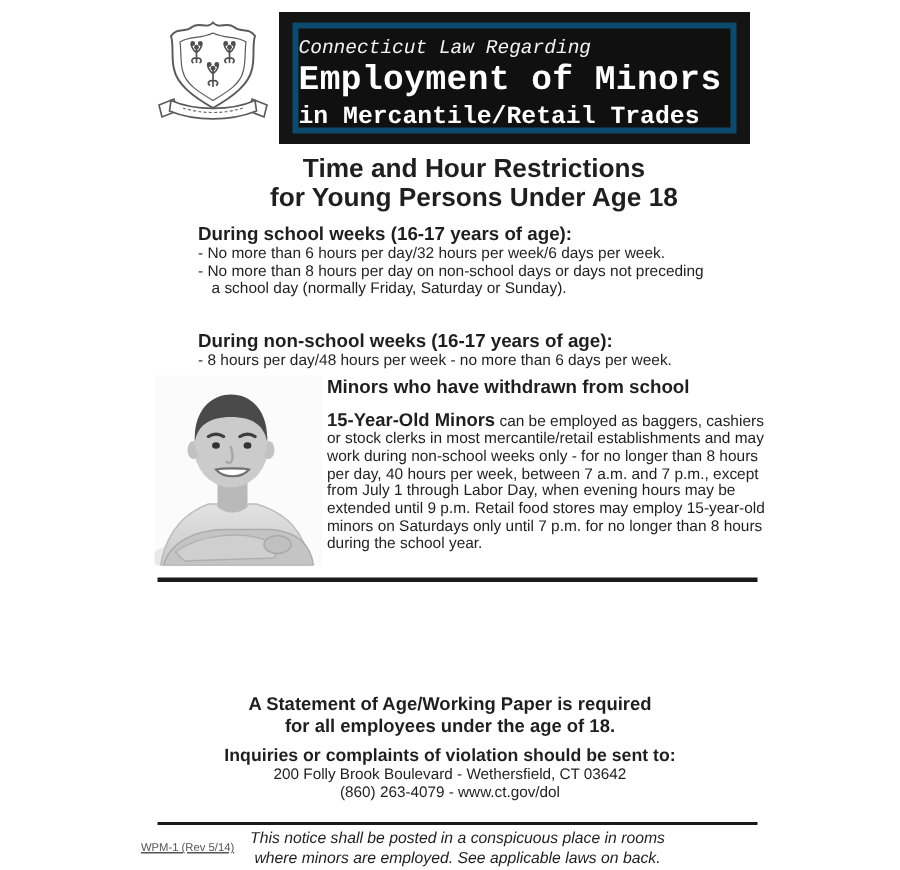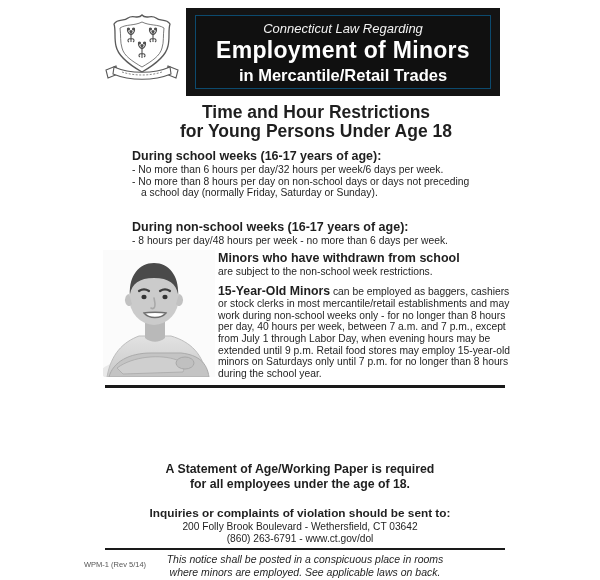--- a/index.html
+++ b/index.html
@@ -2,22 +2,22 @@
 <html><head>
 <meta charset="utf-8">
 <style>
   html,body{margin:0;padding:0;background:#e8e8e8;}
   .page{position:relative;width:600px;height:580px;background:#ffffff;
         font-family:"Liberation Sans",sans-serif;color:#1f1f1f;overflow:hidden;margin:0 auto;}
 
   
   .seal{position:absolute;left:100px;top:8px;width:84px;height:86px;}
   .header-box{position:absolute;left:186px;top:8px;width:314px;height:88px;background:#141414;}
-  .header-inner{position:absolute;left:9px;right:9px;top:7px;bottom:7px;border:1px solid #0c4a6e;
-                background:#101010;text-align:center;color:#ffffff;}
+  .header-inner{position:absolute;left:9px;right:9px;top:7px;bottom:7px;border:4px solid #0c4a6e;
+                background:#101010;color:#ffffff;font-family:Liberation Mono, monospace;}
   .eyebrow{font-style:italic;font-size:13px;margin-top:5px;color:#f2f2f2;}
   .h-title{font-weight:bold;font-size:23px;margin-top:1px;letter-spacing:.3px;}
   .h-subtitle{font-weight:bold;font-size:16.5px;margin-top:2px;}
 
   .main-heading{position:absolute;left:16px;top:103px;width:600px;text-align:center;
                 font-size:17.5px;font-weight:bold;line-height:19px;margin:0;}
 
   
   .sec-school{position:absolute;left:132px;top:149px;width:380px;}
   .sec-nonschool{position:absolute;left:132px;top:220px;width:380px;}
@@ -38,26 +38,26 @@
 
   
   .wage{position:absolute;left:0;top:392px;width:600px;text-align:center;}
   .wage-heading{font-weight:bold;font-size:14.5px;line-height:16px;margin-bottom:2px;}
   .wage-rate{font-style:italic;font-size:11px;line-height:13.5px;}
 
   .statement{position:absolute;left:0;top:462px;width:600px;text-align:center;
              font-weight:bold;font-size:12.3px;line-height:15px;}
 
   .contact{position:absolute;left:0;top:497px;width:600px;text-align:center;}
-  .contact-heading{font-weight:bold;font-size:11.8px;line-height:13px;margin-bottom:1px;margin-top:10px;}
+  .contact-heading{font-weight:bold;font-size:11.8px;line-height:13px;margin-bottom:1px;}
   .contact-line{font-size:10.2px;line-height:11.6px;}
 
   .footer-note{position:absolute;left:105px;top:553px;width:400px;text-align:center;
                font-style:italic;font-size:10.5px;line-height:12.5px;}
-  .form-number{position:absolute;left:84px;top:560px;font-size:7.5px;color:#555555;}
+  .form-number{position:absolute;left:94px;top:560px;font-size:7.5px;color:#555555;text-decoration:underline;}
 </style>
 </head>
 <body>
 
 <div class="page">
 
   <div class="seal">
     <svg width="84" height="86" viewBox="0 0 84 86" xmlns="http://www.w3.org/2000/svg">
       <g fill="none" stroke="#5a5a5a" stroke-width="1.3">
 
@@ -144,38 +144,37 @@
       <path d="M41,63 C46,69 58,69 63,63 C59,62 45,62 41,63 Z" fill="#ffffff" stroke="#6f6f6f" stroke-width="1.4"></path>
 
       <path d="M6,127 C10,112 26,103 48,103 L78,103 C96,105 104,113 106,127 Z" fill="#c4c4c4" stroke="#ababab" stroke-width="1"></path>
       <path d="M14,118 C30,106 58,104 74,110 C80,113 82,118 80,122 L20,124 Z" fill="#cfcfcf" stroke="#b0b0b0" stroke-width="1"></path>
       <ellipse cx="82" cy="113" rx="9" ry="6" fill="#c0c0c0" stroke="#a8a8a8" stroke-width="1"></ellipse>
     </svg>
   </div>
 
   <div class="side">
     <div class="side-heading">Minors who have withdrawn from school</div>
-    <div class="side-sub">are subject to the non-school week restrictions.</div>
     <p class="para" style="margin:9px 0 0 0;">
       <span class="lead">15-Year-Old Minors</span><span> can be employed as baggers, cashiers or stock clerks in most mercantile/retail establishments and may work during non-school weeks only - for no longer than 8 hours per day, 40 hours per week, between 7 a.m. and 7 p.m., except from July 1 through Labor Day, when evening hours may be extended until 9 p.m. Retail food stores may employ 15-year-old minors on Saturdays only until 7 p.m. for no longer than 8 hours during the school year.</span>
     </p>
   </div>
 
   <div class="rule-thick"></div>
 
 
   <div class="statement">
     <span>A Statement of Age/Working Paper is required</span><br>
     <span>for all employees under the age of 18.</span>
   </div>
 
   <div class="contact">
     <div class="contact-heading">Inquiries or complaints of violation should be sent to:</div>
     <div class="contact-line">200 Folly Brook Boulevard - Wethersfield, CT 03642</div>
-    <div class="contact-line">(860) 263-6791 - www.ct.gov/dol</div>
+    <div class="contact-line">(860) 263-4079 - www.ct.gov/dol</div>
   </div>
 
   <div class="rule-thin"></div>
   <div class="footer-note">
     <span>This notice shall be posted in a conspicuous place in rooms</span><br>
     <span>where minors are employed. See applicable laws on back.</span>
   </div>
   <div class="form-number">WPM-1 (Rev 5/14)</div>
 
 </div>

